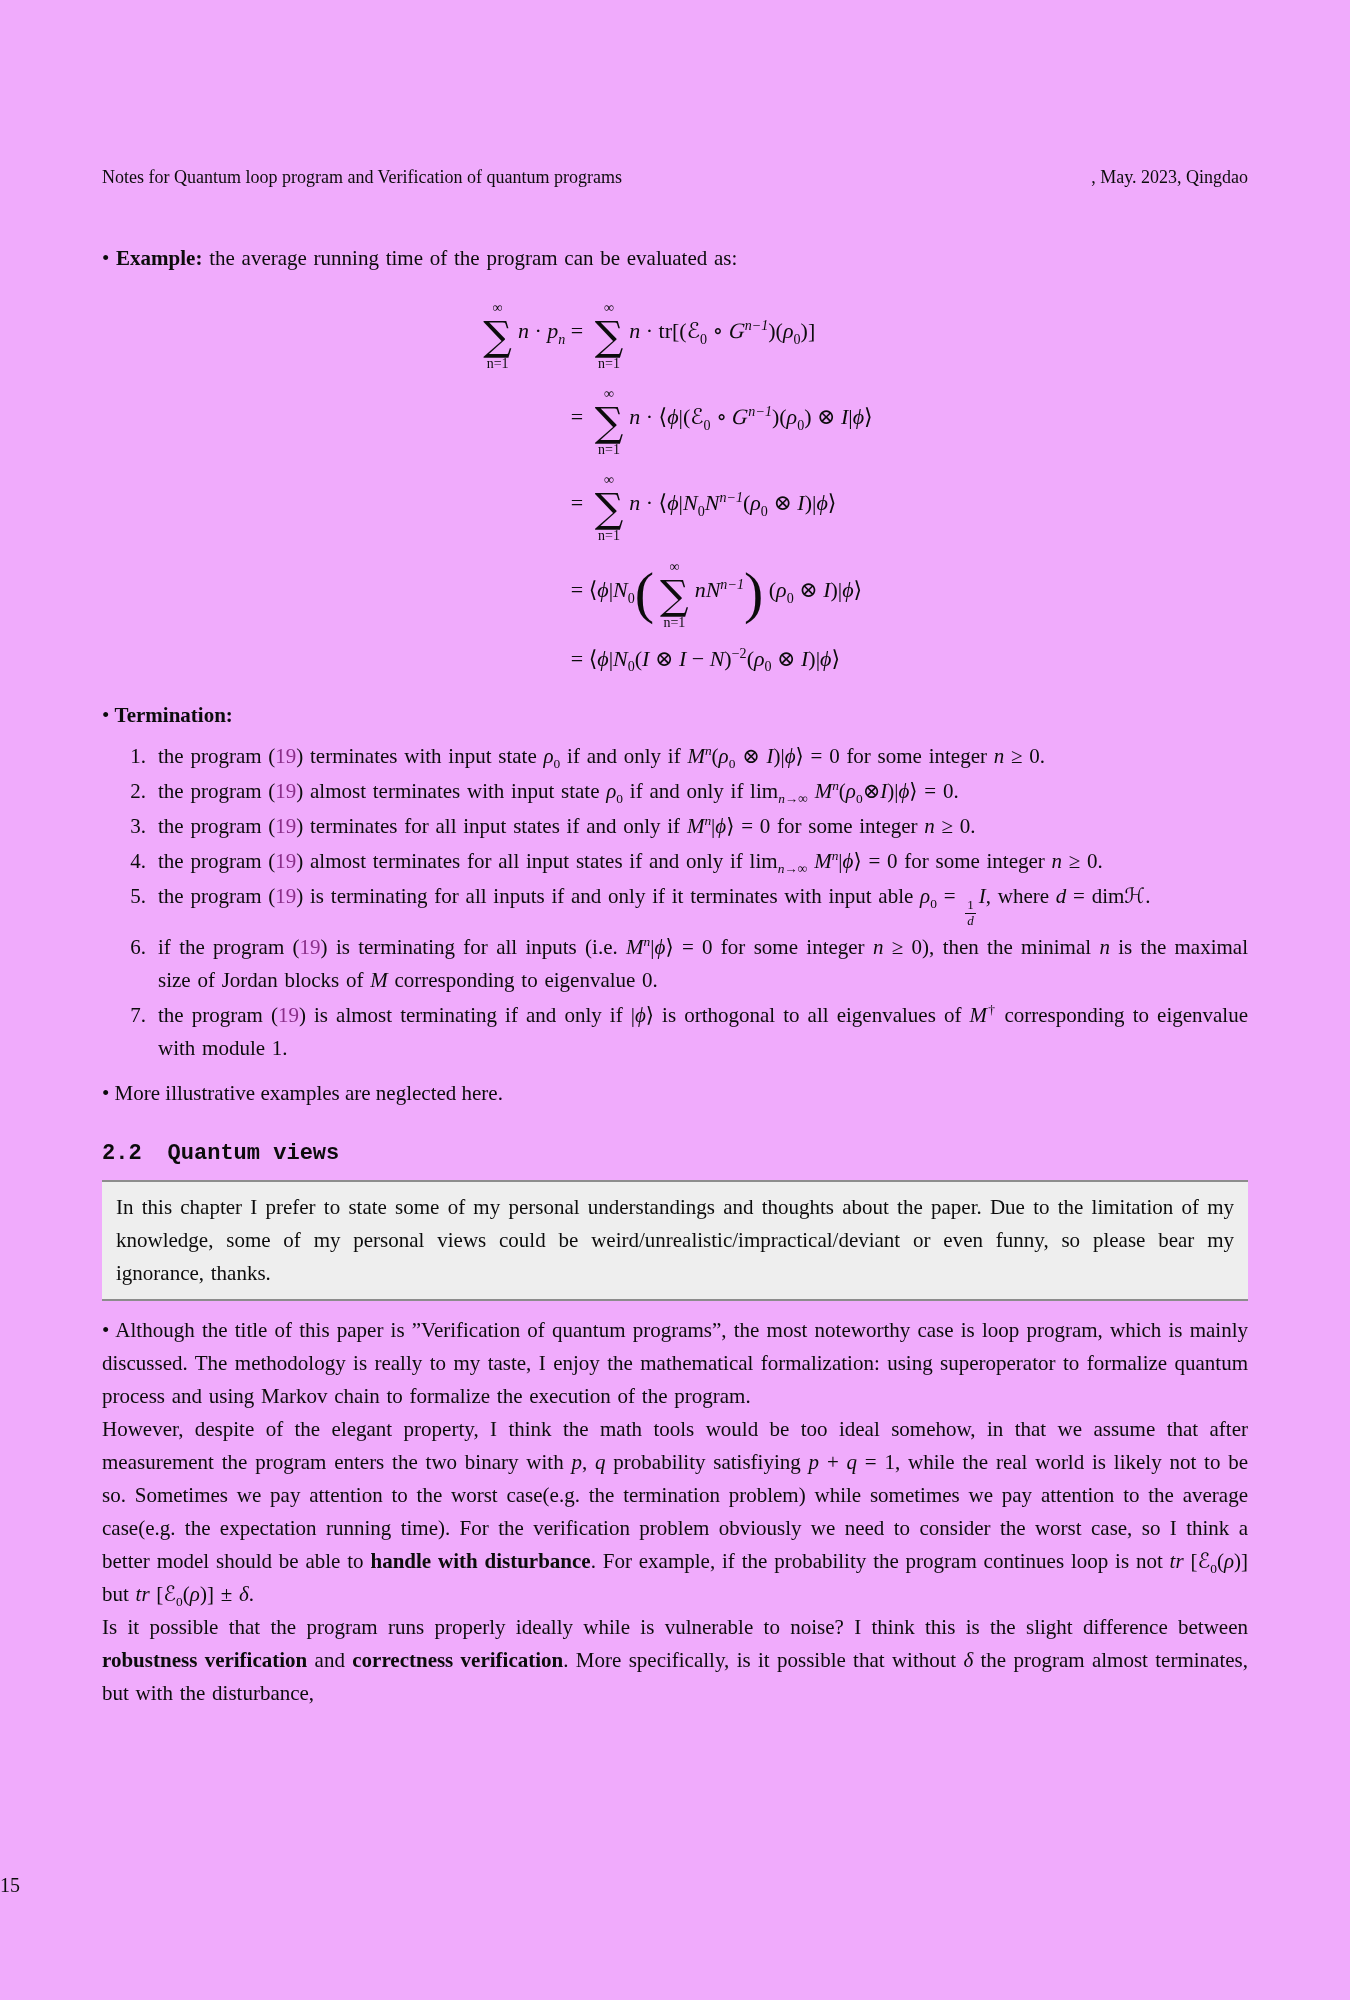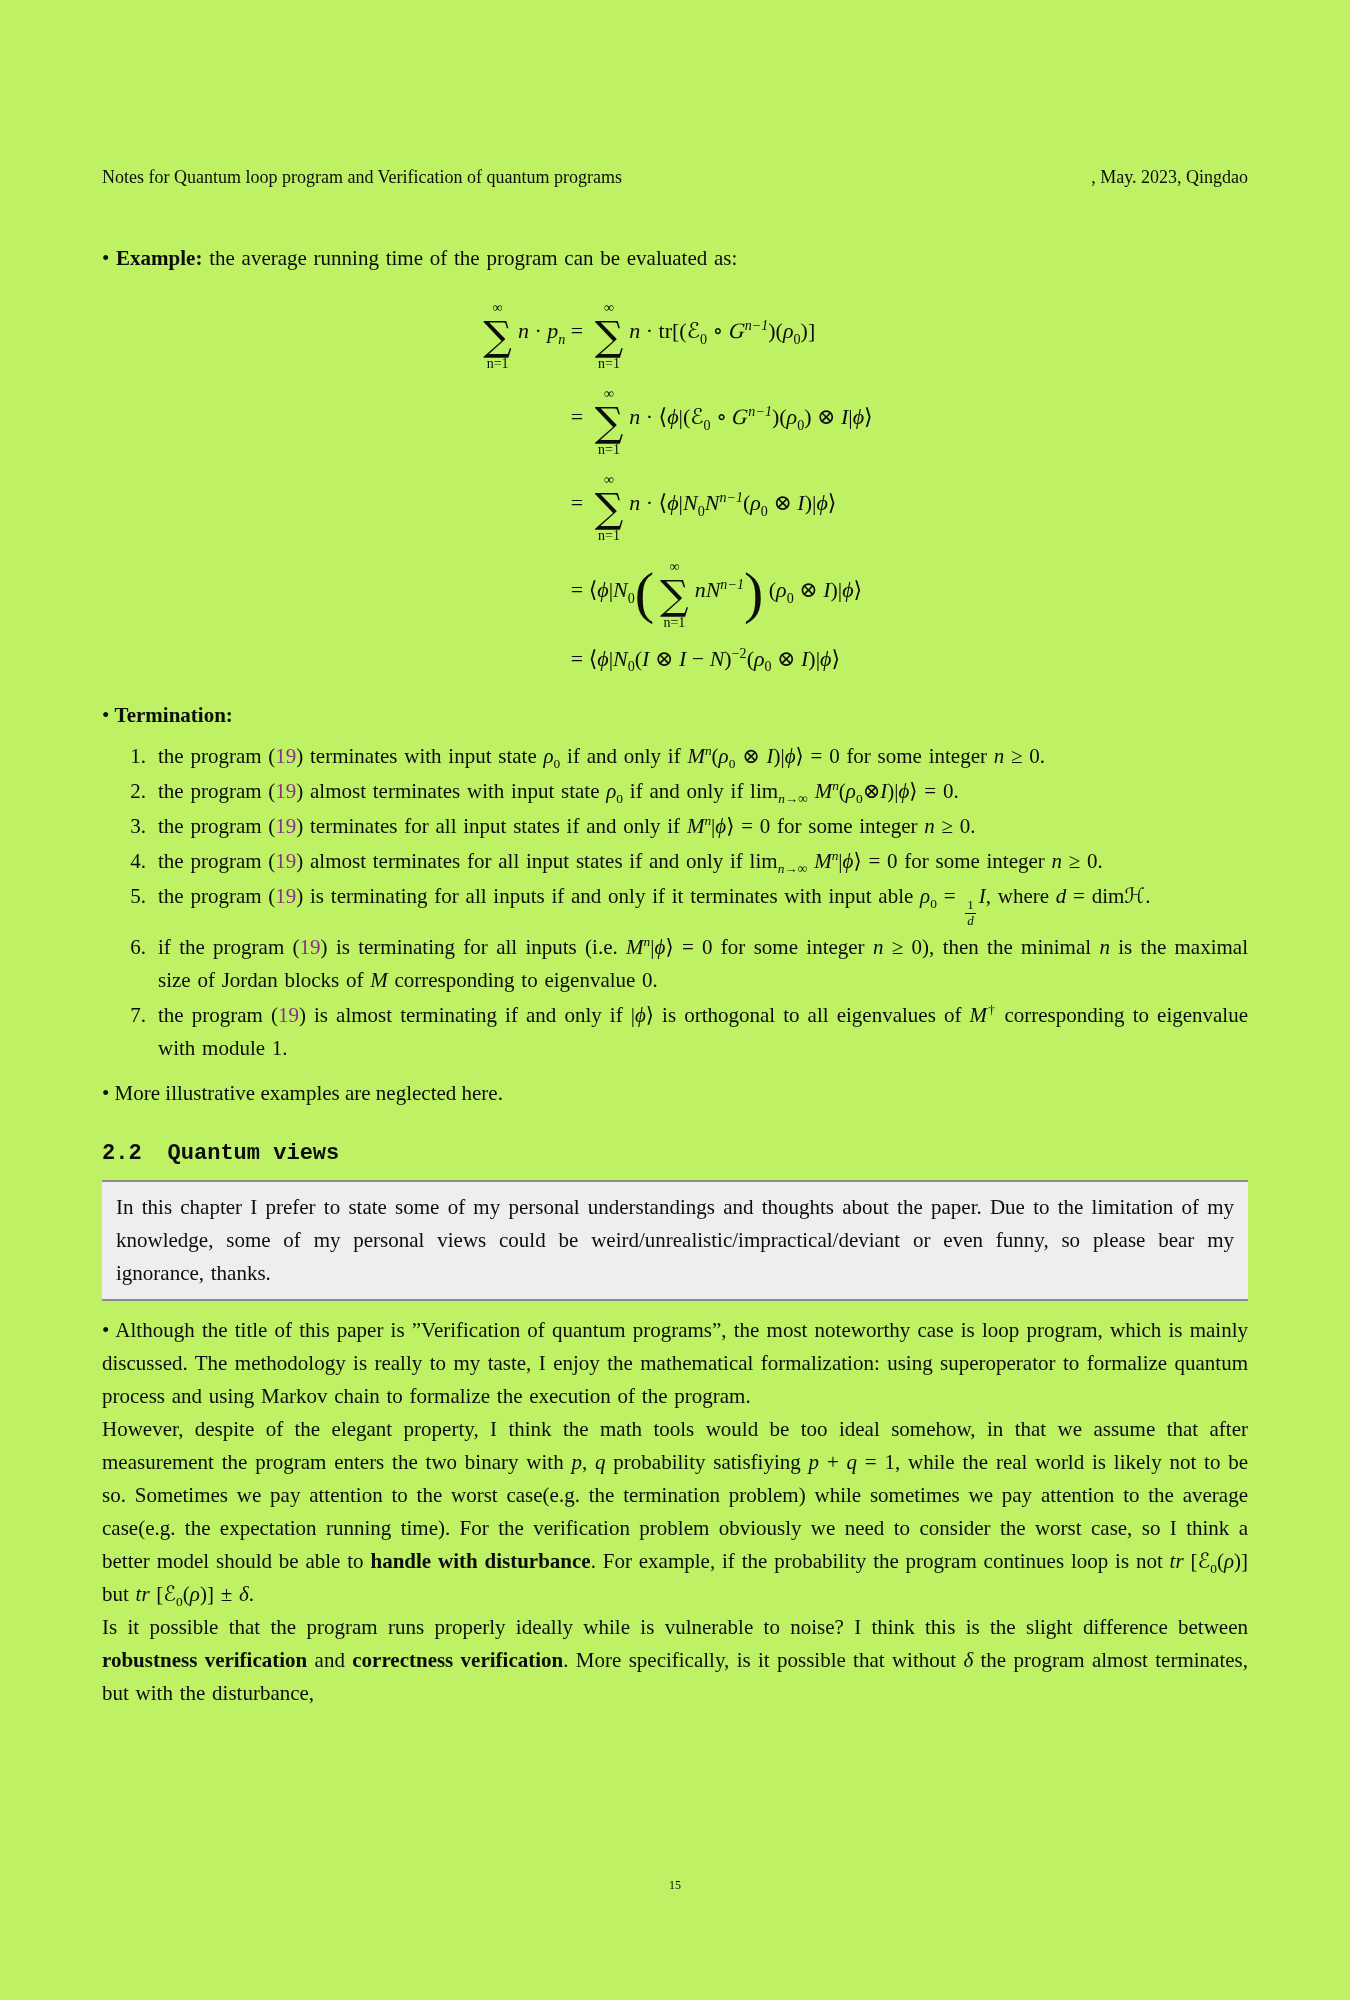--- a/index.html
+++ b/index.html
@@ -1,19 +1,19 @@
 <!DOCTYPE html>
 <html><head>
 <meta charset="utf-8">
 <style>
   html,body{margin:0;padding:0;background:#ffffff;}
   .page{
     width:1350px;height:2000px;box-sizing:border-box;
     padding:166px 102px 0 102px;position:relative;overflow:hidden;
-    background:#bef264;color:#0c0c0c;
+    background:#f0abfc;color:#0c0c0c;
     font-family:"Liberation Serif","DejaVu Serif",serif;
     font-size:21px;line-height:33px;
   }
   .hdr{display:flex;justify-content:space-between;font-size:18px;line-height:22px;}
   .jt{text-align:justify;word-spacing:1.5px;}
   .line{margin-top:0;}
   .ex{margin-top:54px;}
   .bf{font-weight:bold;margin-top:16px;}
   .it{font-style:italic;}
   .link{color:#8a2e89;}
@@ -45,21 +45,21 @@
   .litext{text-align:justify;word-spacing:1.5px;}
   .more{margin-top:12px;}
   
   .sec{margin-top:30px;font-family:Liberation Mono, monospace;
        font-weight:bold;font-size:22px;line-height:28px;display:flex;gap:26px;}
   .notebox{margin-top:12px;background:#eeeeee;
        border-top:2px solid #8c8c8c;border-bottom:2px solid #8c8c8c;
        padding:9px 14px;text-align:justify;word-spacing:1.5px;}
   .disc{margin-top:13px;}
   .disc p{margin:0;}
-  .foot{position:absolute;left:0;right:0;bottom:98px;text-align:center;font-size:12px;}
+  .foot{position:absolute;left:0;right:0;bottom:98px;text-align:left;font-size:20px;}
 </style>
 </head>
 <body>
 
 <div class="page">
 
   <div class="hdr">
     <span>Notes for Quantum loop program and Verification of quantum programs</span>
     <span>, May. 2023, Qingdao</span>
   </div>

